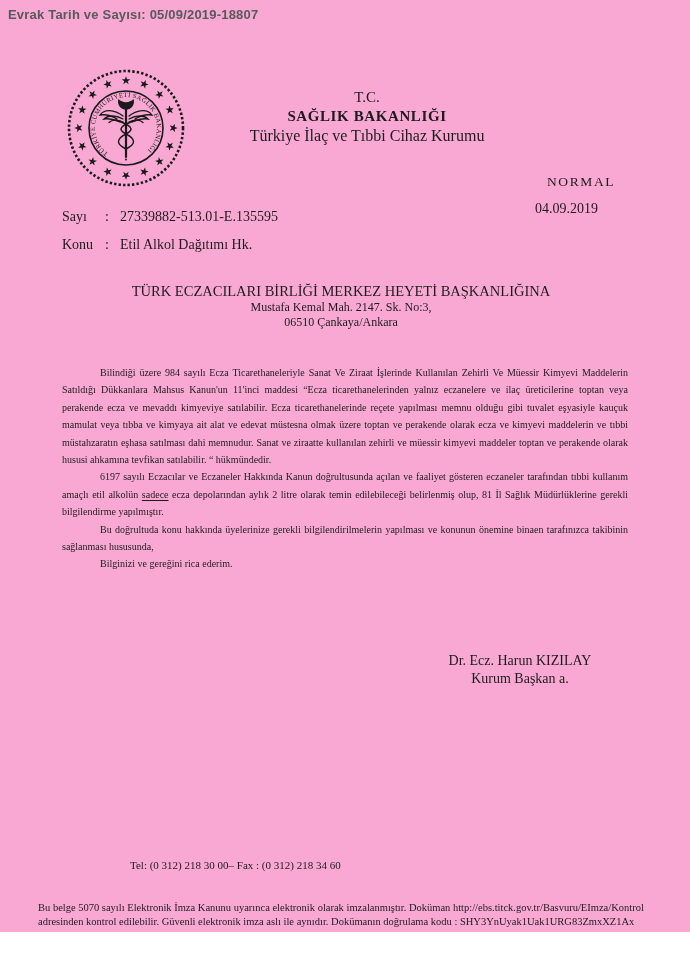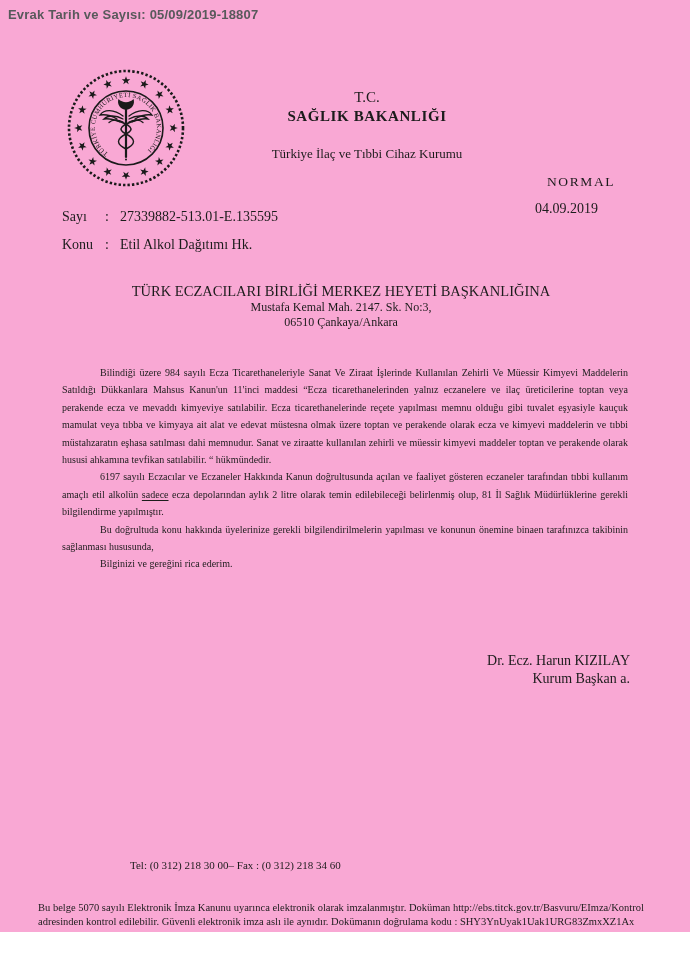--- a/index.html
+++ b/index.html
@@ -9,34 +9,34 @@
   }
   .evrak-header{
     position:absolute;left:8px;top:7px;
     font-family:"Liberation Sans","DejaVu Sans",sans-serif;
     font-weight:bold;font-size:13px;color:#58595b;letter-spacing:.2px;
   }
   .seal{position:absolute;left:66px;top:68px;width:120px;height:120px;}
   .letterhead{position:absolute;left:0;right:0;top:88px;text-align:center;line-height:19px;padding-left:44px;}
   .lh-tc{font-size:15px;}
   .lh-ministry{font-size:15px;letter-spacing:.6px;font-weight:bold;}
-  .lh-agency{font-size:13px;margin-top:18px;}
+  .lh-agency{font-size:16px;}
   .classification{position:absolute;left:547px;top:174px;font-size:13.5px;letter-spacing:1.6px;}
   .meta{position:absolute;left:62px;top:199px;font-size:14px;line-height:20px;}
   .meta-row{display:flex;margin-top:8px;}
   .meta-label{display:inline-block;width:43px;}
   .meta-colon{display:inline-block;width:15px;text-align:left;}
   .meta-date{position:absolute;left:535px;top:199px;font-size:14px;line-height:20px;}
   .recipient{position:absolute;left:0;right:8px;top:284px;text-align:center;line-height:15.6px;}
   .rcp-1{font-size:14.5px;}
   .rcp-2,.rcp-3{font-size:12px;}
   .body-text{position:absolute;left:62px;top:364px;width:566px;font-size:10px;line-height:17.4px;text-align:justify;}
   .body-text p{margin:0;text-indent:38px;}
   .u{text-decoration:underline;text-underline-offset:2px;}
-  .signature{position:absolute;left:410px;top:652px;width:220px;text-align:right;font-size:14px;line-height:17.5px;}
+  .signature{position:absolute;left:410px;top:652px;width:220px;text-align:center;font-size:14px;line-height:17.5px;}
   .footer-address{position:absolute;left:130px;top:858px;font-size:11px;line-height:14.5px;}
   .disclaimer{position:absolute;left:38px;top:901px;width:620px;font-size:10.5px;line-height:13.5px;}
   .disclaimer div{white-space:nowrap;}
   .seal text{font-family:"Liberation Serif","DejaVu Serif",serif;}
 </style>
 </head>
 <body>
 
 <div class="page">
 

